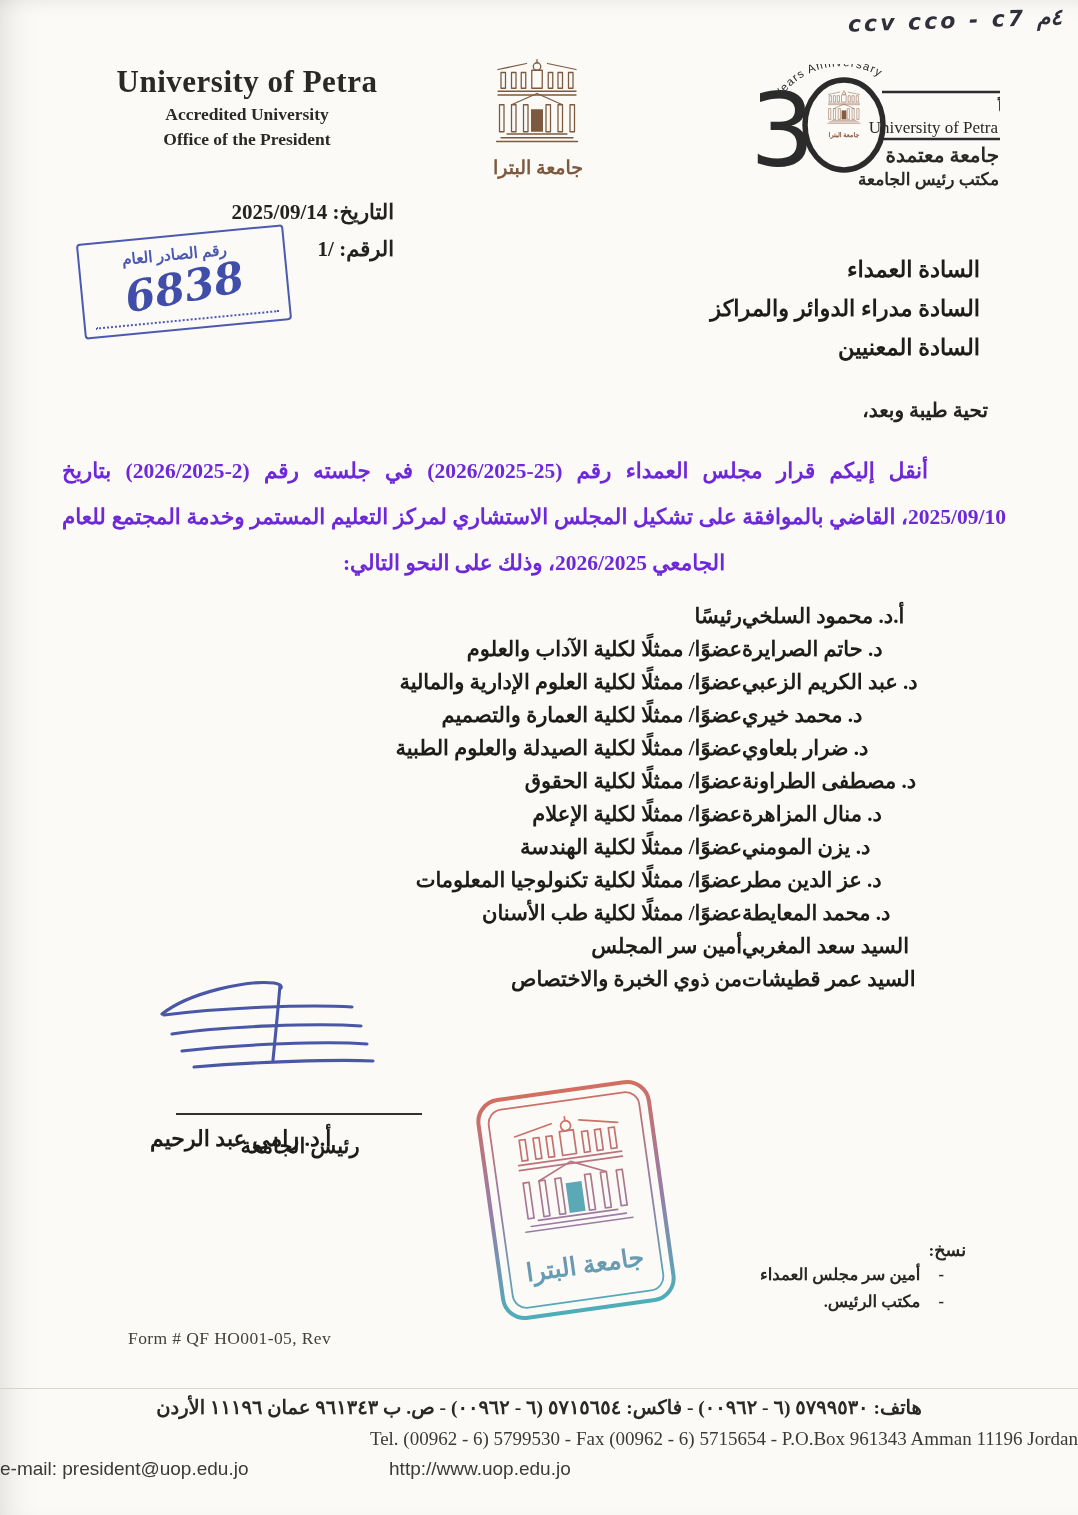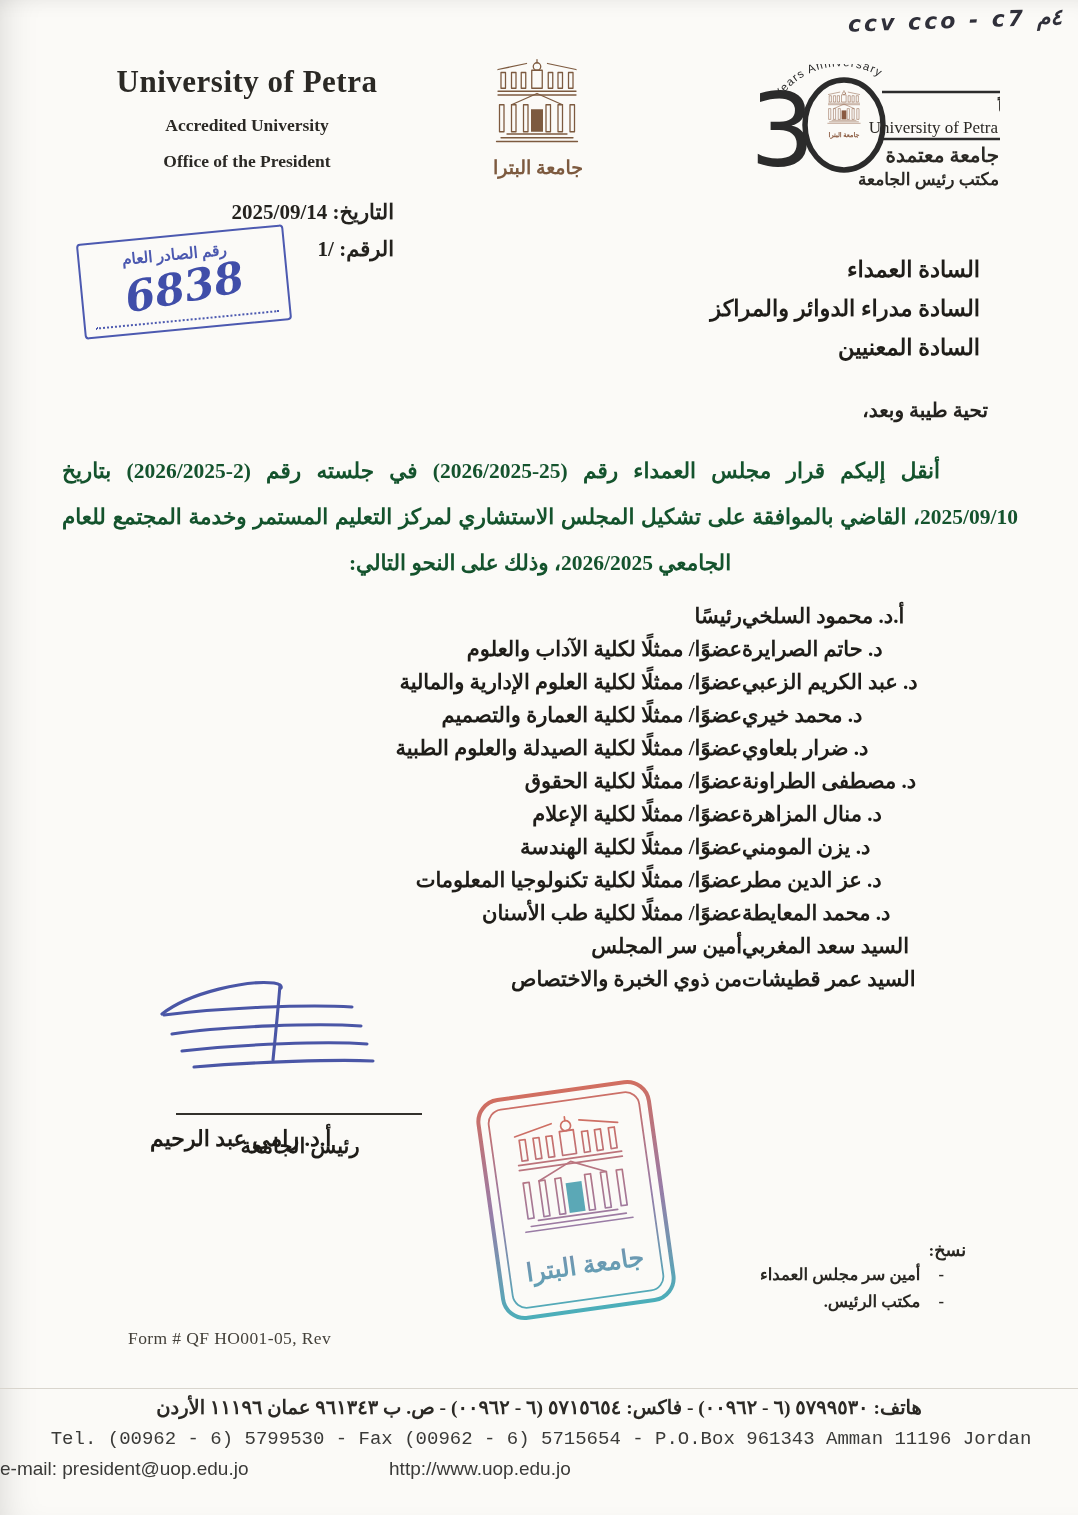--- a/index.html
+++ b/index.html
@@ -7,21 +7,21 @@
     position:relative;width:1078px;height:1515px;margin:0 auto;
     background:#fbfaf7;overflow:hidden;color:#262420;
     font-family:"Liberation Serif","DejaVu Serif",serif;
     box-shadow:inset 28px 0 42px -32px rgba(0,0,0,.18), inset 0 18px 26px -24px rgba(0,0,0,.12);
   }
   .abs{position:absolute;}
   .rtl{direction:rtl;unicode-bidi:plaintext;}
   
   .wordmark{left:112px;top:64px;width:270px;text-align:center;}
   .wordmark h1{margin:0;font-size:31px;font-weight:700;letter-spacing:.5px;color:#2b2925;}
-  .wordmark .sub{font-size:17.5px;font-weight:700;margin-top:15px;color:#2b2925;}
+  .wordmark .sub{font-size:17.5px;font-weight:700;margin-top:4px;color:#2b2925;}
   
   .c-logo{left:492px;top:50px;}
   .c-logo-caption{left:478px;top:156px;width:120px;text-align:center;font-size:19px;font-weight:700;color:#7d5a3f;}
   
   .ann{left:750px;top:64px;}
   .ann-sub{left:752px;top:142px;width:247px;text-align:right;color:#2b2925;}
   .ann-sub .l1{font-size:20px;font-weight:700;line-height:26px;}
   .ann-sub .l2{font-size:17px;font-weight:700;line-height:24px;}
   
   .hand{right:16px;top:8px;font-family:"DejaVu Sans",sans-serif;font-style:italic;
@@ -33,21 +33,21 @@
   .ostamp{left:80px;top:234px;width:204px;height:92px;border:2.5px solid #4351ad;border-radius:4px;
           transform:rotate(-5.5deg);color:#4351ad;opacity:.95;}
   .ostamp .t{position:absolute;top:9px;left:0;right:14px;text-align:center;font-size:15.5px;font-weight:700;}
   .ostamp .n{position:absolute;top:26px;left:0;right:0;text-align:center;font-size:43px;font-style:italic;
              font-weight:600;color:#3745a5;transform:rotate(-5deg);font-family:"DejaVu Serif",serif;}
   .ostamp .dots{position:absolute;left:10px;right:10px;bottom:7px;border-bottom:2.5px dotted #4351ad;}
   
   .recips{right:98px;top:250px;text-align:right;font-size:22.5px;font-weight:700;line-height:39px;color:#1f1d19;}
   .greeting{right:90px;top:398px;text-align:right;font-size:20px;font-weight:700;color:#24221e;}
   
-  .body{left:62px;right:60px;top:448px;font-size:21.5px;font-weight:700;line-height:46px;color:#14532d;}
+  .body{left:62px;right:72px;top:448px;font-size:21.5px;font-weight:700;line-height:46px;color:#6d28d9;}
   .body .just{text-align:justify;text-align-last:justify;}
   .body .l1{padding-right:78px;}
   .body .last{text-align:center;}
   
   .members{left:80px;right:98px;top:600px;font-size:21px;font-weight:700;color:#1f1d19;}
   .m-row{display:flex;direction:rtl;line-height:33px;height:33px;}
   .m-name{width:238px;text-align:left;}
   .m-role{flex:1;text-align:right;padding-left:8px;}
   
   .sig-line{left:176px;top:1113px;width:246px;border-top:2.5px solid #33312c;}
@@ -55,21 +55,21 @@
   .sig-title{left:150px;top:1134px;width:300px;text-align:center;font-size:21px;font-weight:700;color:#1f1d19;}
   
   .copies{right:112px;top:1240px;text-align:right;color:#2a2823;}
   .copies .lbl{font-size:17.5px;font-weight:700;}
   .copies .item{font-size:16.5px;font-weight:600;line-height:27px;padding-right:22px;}
   .copies .item .dash{padding-left:14px;}
   .formno{left:128px;top:1328px;font-size:17.5px;color:#44413a;letter-spacing:.4px;}
   
   .f-div{left:0;right:0;top:1388px;border-top:1.5px solid #d9d5cd;}
   .f-ar{left:0;right:0;top:1396px;text-align:center;font-size:19.5px;font-weight:700;color:#2b2925;}
-  .f-en{left:4px;right:0;top:1428px;text-align:center;font-size:19px;color:#3a3a38;font-family:Liberation Mono, monospace;}
+  .f-en{left:4px;right:0;top:1428px;text-align:right;font-size:19px;color:#3a3a38;font-family:Liberation Serif, serif;}
   .f-web{left:0;right:0;top:1458px;text-align:left;font-size:19px;color:#3a3a38;font-family:"Liberation Sans","DejaVu Sans",sans-serif;}
   .f-web .gap{display:inline-block;width:130px;}
   .defs-holder{position:absolute;width:0;height:0;overflow:hidden;}
 </style>
 </head>
 <body>
 
 <svg class="defs-holder" aria-hidden="true">
   <defs>
     <g id="facade" fill="none" stroke-linecap="round" stroke-linejoin="round" stroke-width="1.7">

